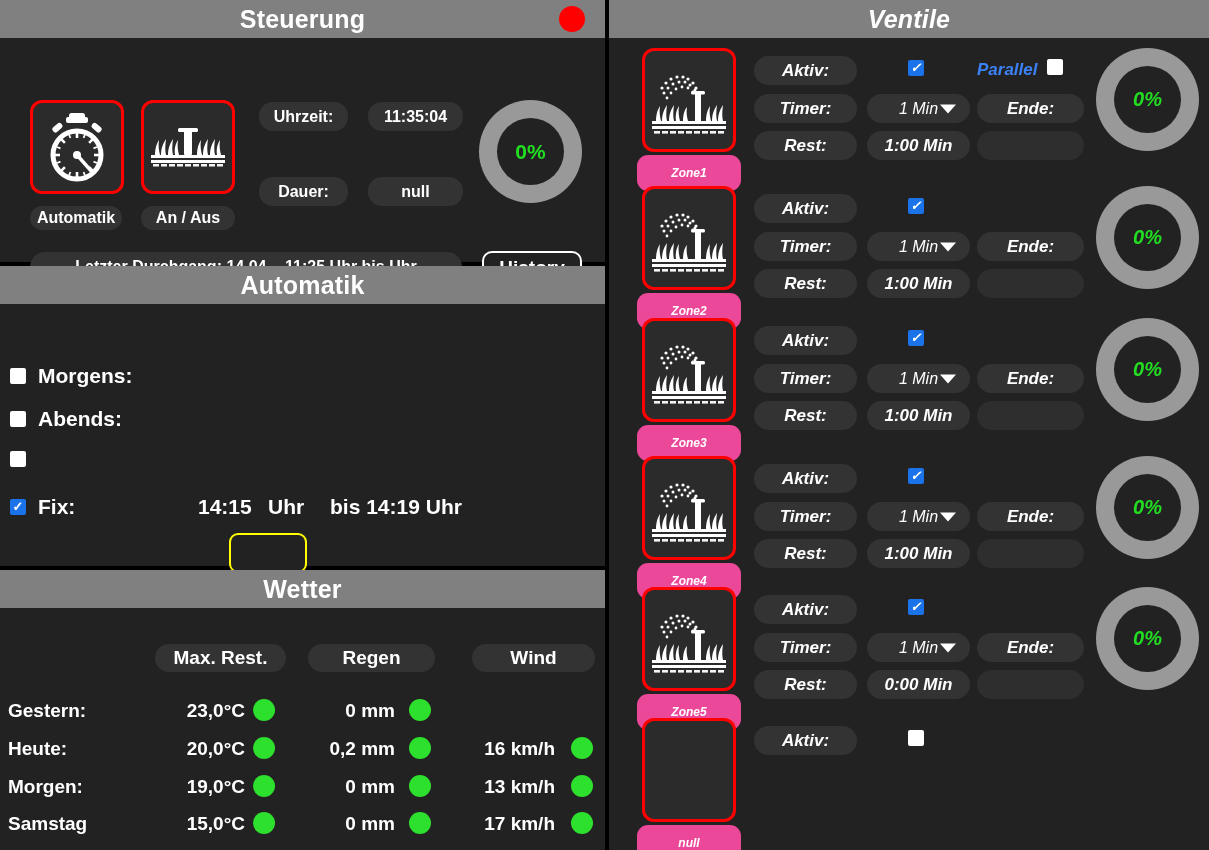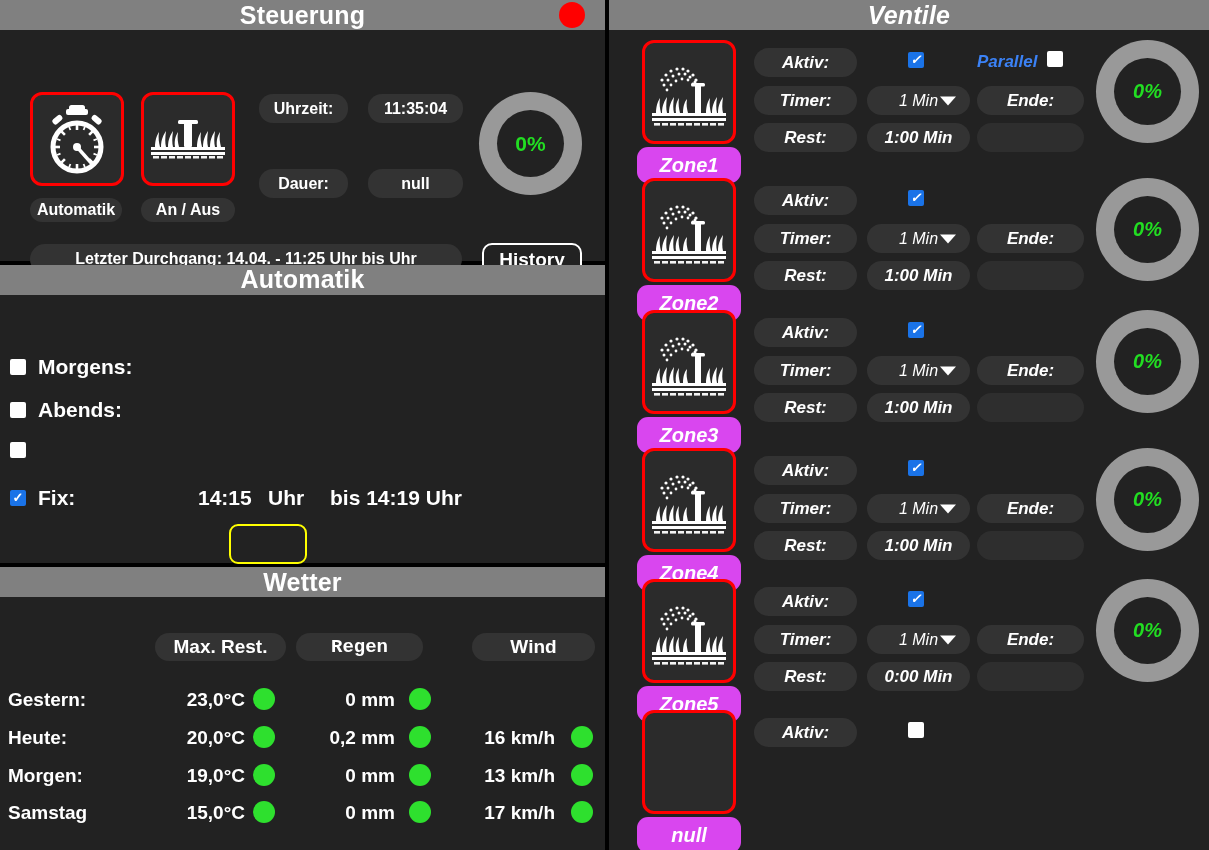--- a/index.html
+++ b/index.html
@@ -10,21 +10,21 @@
     overflow: hidden;
   }
   .app { position: relative; width: 1209px; height: 850px; display: flex; gap: 4px; background:#000; }
 
   
   .col-left { width: 605px; height: 850px; display: flex; flex-direction: column; gap: 4px; }
   .col-right { width: 600px; height: 850px; font-style: italic; }
 
   .panel { background:#222222; position: relative; }
   .panel-head {
-    background:#808080; height:30px; display:flex; align-items:center; justify-content:center;
+    background:#808080; height:38px; display:flex; align-items:center; justify-content:center;
     position: relative;
   }
   .panel-head h2 { color:#ffffff; font-size:25px; font-weight:bold; letter-spacing:.2px; }
 
   .led {
     position:absolute; right:20px; top:50%; transform:translateY(-50%);
     width:26px; height:26px; border-radius:50%; background:#ff0000;
   }
 
   
@@ -102,21 +102,21 @@
   .ventile { height: 850px; }
   .ventile-body { position:relative; height:812px; }
   .zone { position:absolute; left:0; width:600px; }
   .zone-icon {
     position:absolute; left:33px; top:0; width:94px; height:104px;
     border:3px solid #ff0000; border-radius:12px; background:#2b2b2b;
     display:flex; align-items:center; justify-content:center; cursor:pointer;
   }
   .zone-name {
     position:absolute; left:28px; width:104px; height:36px; top:107px;
-    background:#d946ef; border-radius:11px; color:#ffffff; font-size:20px; font-weight:bold;
+    background:#ec4899; border-radius:11px; color:#ffffff; font-size:12px; font-weight:bold;
     display:flex; align-items:center; justify-content:center;
   }
   .zbtn {
     position:absolute; background:#333333; border-radius:15px; color:#ffffff;
     font-size:17px; font-weight:bold; display:flex; align-items:center; justify-content:center;
   }
   .zsel {
     position:absolute; background:#333333; border-radius:15px; color:#ffffff;
     font-size:16px; display:flex; align-items:center; justify-content:center;
     cursor:pointer; position:absolute;
@@ -266,21 +266,21 @@
       </div>
     </div>
 
     <div class="panel wetter">
       <div class="panel-head">
         <h2>Wetter</h2>
       </div>
       <div class="wetter-body">
 
         <div class="whead" style="left:155px; top:36px; width:131px;">Max. Rest.</div>
-        <div class="whead" style="left:296px; top:36px; width:127px;font-family:Liberation Mono, monospace;">Regen</div>
+        <div class="whead" style="left:308px; top:36px; width:127px;">Regen</div>
         <div class="whead" style="left:472px; top:36px; width:123px;">Wind</div>
 
         <span class="wlabel" style="left:8px;  top:92px;">Gestern:</span>
         <span class="wval" style="left:150px;top:92px; width:95px;">23,0°C</span>
         <span class="dot" style="left:253px;top:91px;"></span>
         <span class="wval" style="left:290px;top:92px; width:105px;">0 mm</span>
         <span class="dot" style="left:409px;top:91px;"></span>
 
         <span class="wlabel" style="left:8px;  top:130px;">Heute:</span>
         <span class="wval" style="left:150px;top:130px; width:95px;">20,0°C</span>

